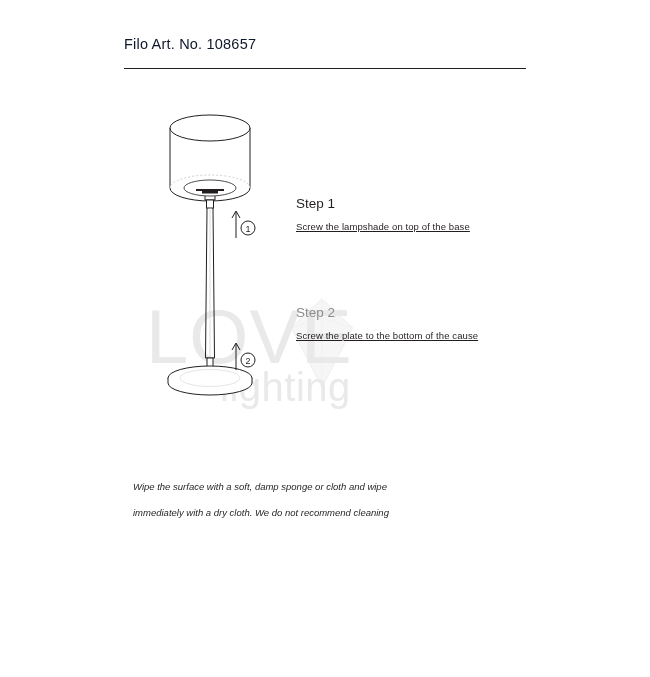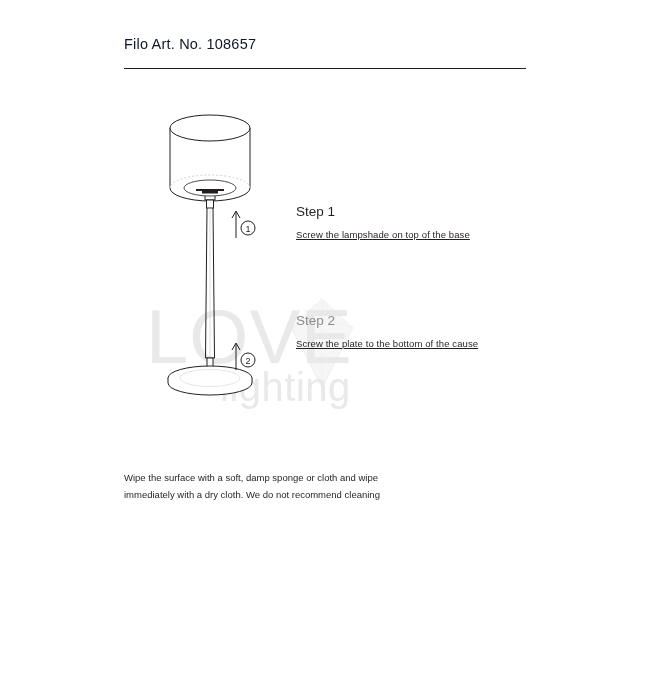--- a/index.html
+++ b/index.html
@@ -81,21 +81,21 @@
   }
 
   
   .lamp-svg {
     position: absolute;
     left: 140px;
     top: 100px;
   }
 
   
-  .step-block { position: absolute; margin-top: 8px; }
+  .step-block { position: absolute; }
   .step-1 { left: 296px; top: 196px; }
   .step-2 { left: 296px; top: 305px; }
   .step-heading {
     font-size: 13.5px;
     color: #231f20;
     margin: 0 0 10px 0;
     font-weight: 400;
   }
   .step-heading.faded { color: #8d8d8d; }
   .step-text {
@@ -117,21 +117,22 @@
   .clean-heading {
     font-size: 13.5px;
     font-weight: 400;
     margin: 0 0 16px 0;
     color: #231f20;
   }
   .clean-text {
     font-size: 9.5px;
     line-height: 1.75;
     color: #231f20;
-    margin: 0;
+    margin: 9px;
+    font-style: italic;
   }
 </style>
 </head>
 <body>
 
 <div class="page">
 
   <div class="doc-title">Filo Art. No. 108657</div>
   <div class="title-rule"></div>
 

